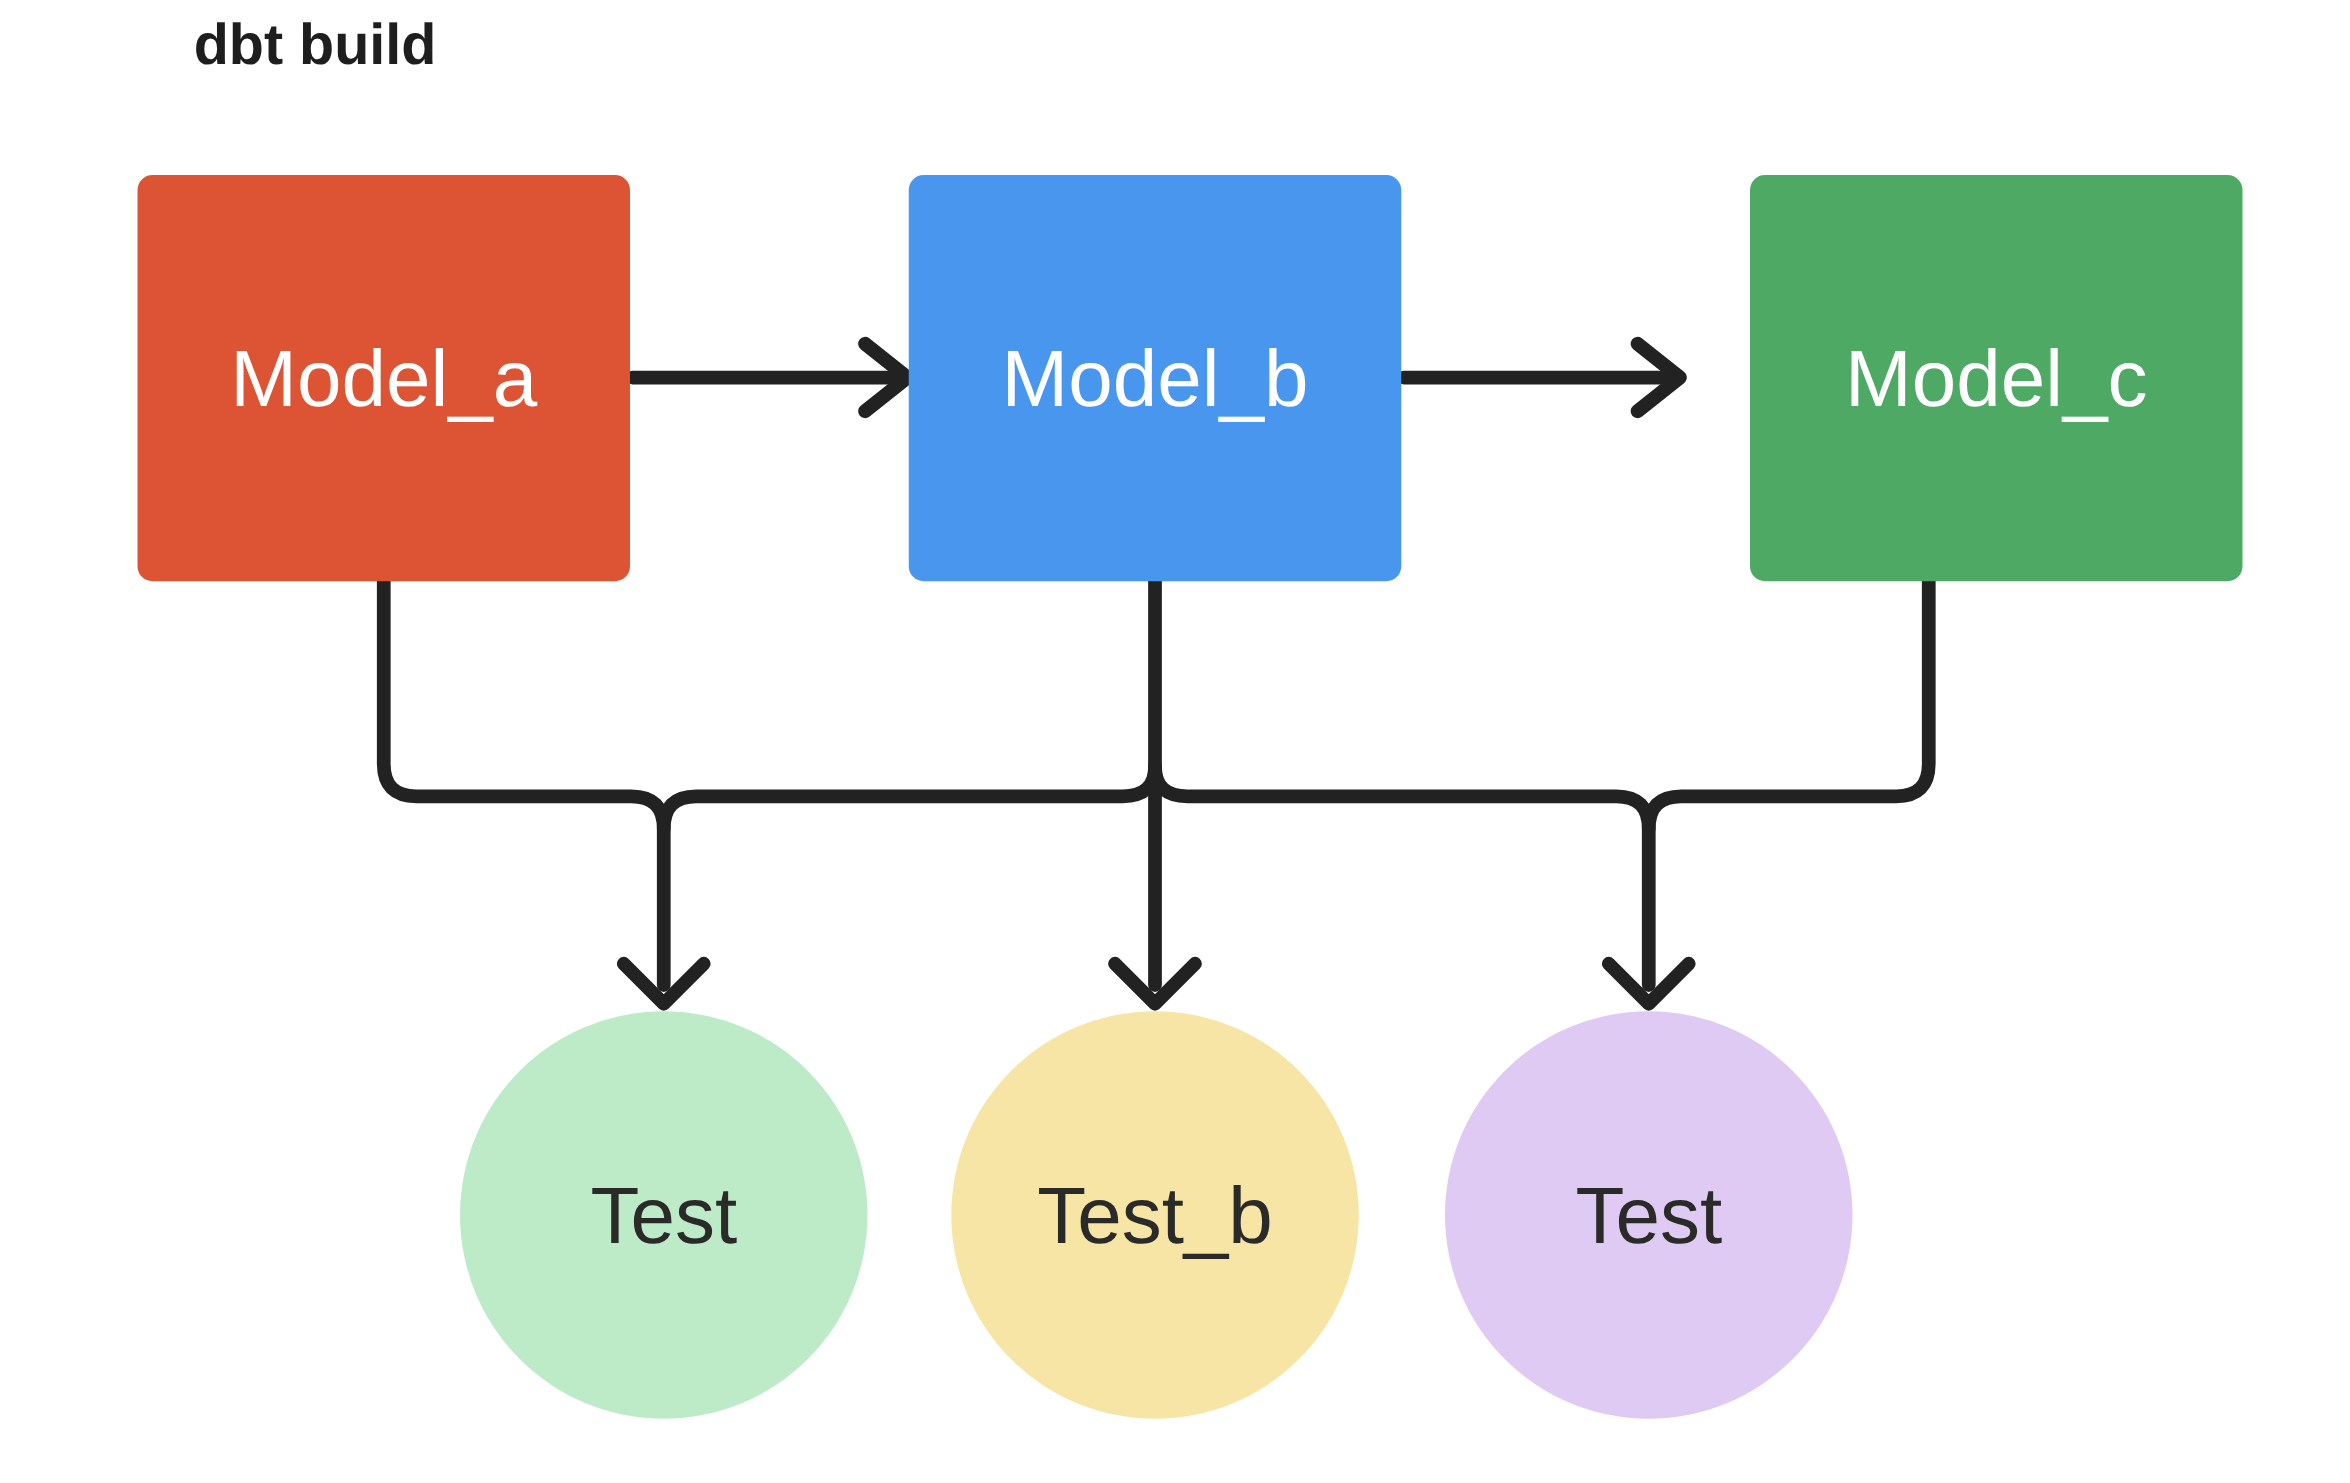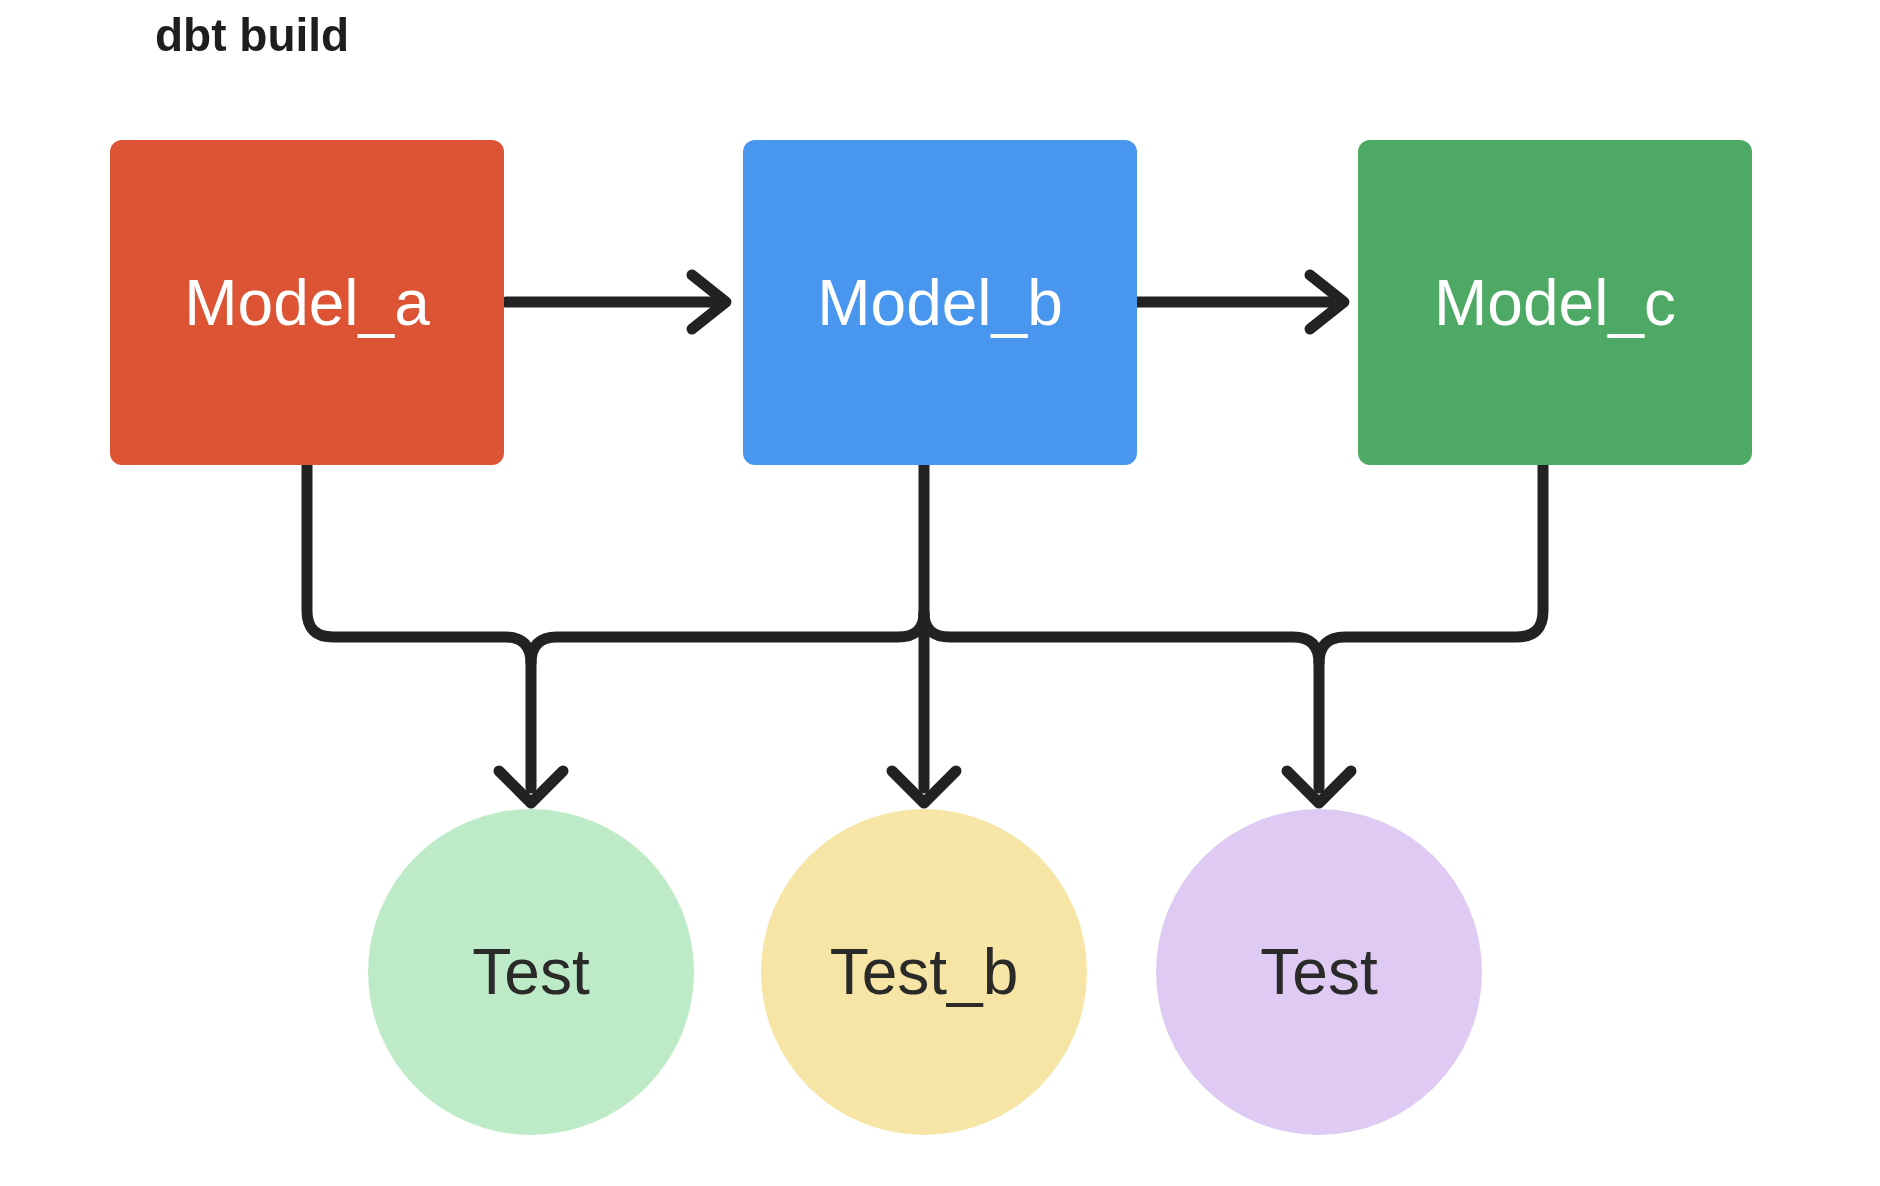--- a/index.html
+++ b/index.html
@@ -47,22 +47,22 @@
     align-items: center;
     justify-content: center;
   }
   .box .box-label {
     color: var(--model_label_text, #ffffff);
     font-size: 64px;
     font-weight: 500;
     white-space: nowrap;
   }
   .box-a { left: 110px; background: var(--model_a, #dc5434); align-items: center; }
-  .box-b { left: 727px; background: var(--model_b, #4896ee); margin-left: 16px; }
-  .box-c { left: 1358px; background: var(--model_c, #4ea965); }
+  .box-b { left: 727px; background: var(--model_b, #4896ee); }
+  .box-c { left: 1400px; background: var(--model_c, #4ea965); }
   .circle {
     position: absolute;
     top: 809px;
     width: 326px;
     height: 326px;
     border-radius: 50%;
     display: flex;
     flex-direction: column;
     align-items: center;
     justify-content: center;

